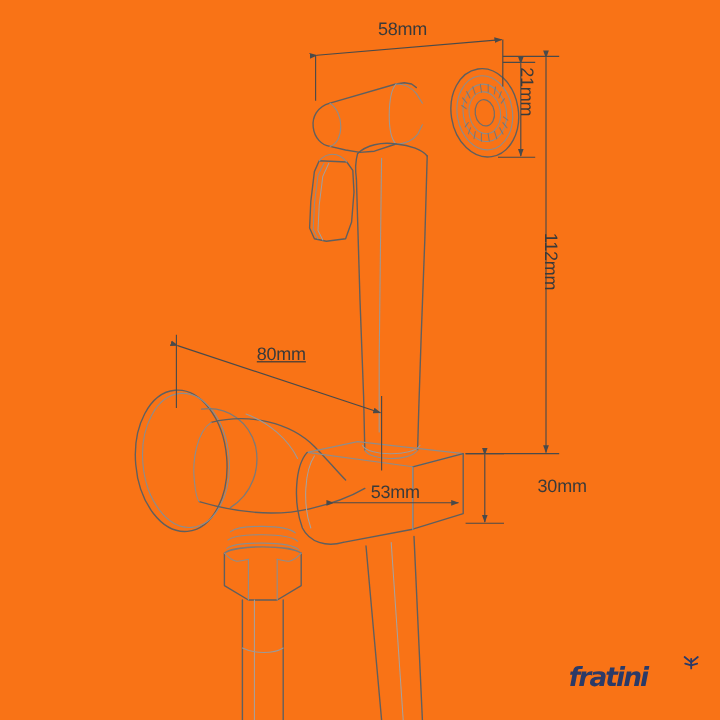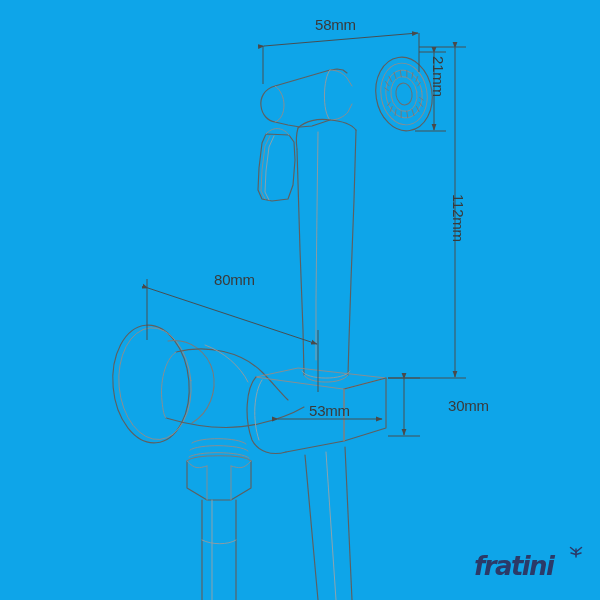--- a/index.html
+++ b/index.html
@@ -5,21 +5,21 @@
 <style>
   html, body {
     margin: 0;
     padding: 0;
     background: #ffffff;
   }
   #page {
     position: relative;
     width: 600px;
     height: 600px;
-    background: #0ea5e9;
+    background: #f97316;
     font-family: "Liberation Sans", sans-serif;
     overflow: hidden;
   }
   #drawing-svg {
     position: absolute;
     left: 0;
     top: 0;
     width: 600px;
     height: 600px;
   }
@@ -39,21 +39,21 @@
     position: absolute;
     left: 474px;
     top: 549px;
     width: 112px;
     height: 34px;
   }
   #brand-text {
     font-family: "DejaVu Sans", sans-serif;
     font-style: italic;
     font-weight: bold;
-    font-size: 26px;
+    font-size: 22px;
     color: #2b3a68;
     letter-spacing: -1.6px;
     line-height: 34px;
     margin: 0;
     padding: 0;
     white-space: nowrap;
   }
   #brand-sparkle {
     position: absolute;
     right: 2px;
@@ -271,21 +271,21 @@
       <line x1="404" y1="379" x2="404" y2="435" marker-start="url(#arrowStart)" marker-end="url(#arrowEnd)"></line>
     </g>
   </svg>
 
   <div class="dim-label" style="left:315px; top:17px;">58mm</div>
 
   <div class="dim-label vert" style="left:446px; top:56px; transform:rotate(90deg);">21mm</div>
 
   <div class="dim-label vert" style="left:466px; top:194px; transform:rotate(90deg);">112mm</div>
 
-  <div class="dim-label" style="left:214px; top:272px;">80mm</div>
+  <div class="dim-label" style="left:214px; top:288px;text-decoration:underline;">80mm</div>
 
   <div class="dim-label" style="left:309px; top:403px;text-align:center;">53mm</div>
 
   <div class="dim-label" style="left:412px; top:398px;margin-left:36px;">30mm</div>
 
   <div id="brand-logo">
     <div id="brand-text">fratini</div>
     <svg id="brand-sparkle" viewBox="0 0 16 14">
       <g stroke="#2b3a68" stroke-width="1.5" stroke-linecap="round" fill="none">
         <line x1="8" y1="11" x2="8" y2="3"></line>

